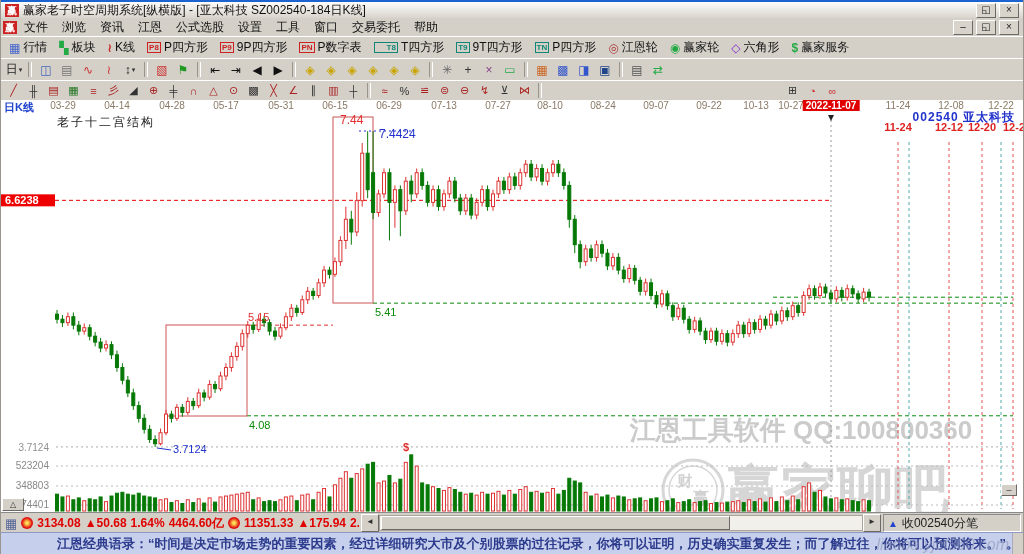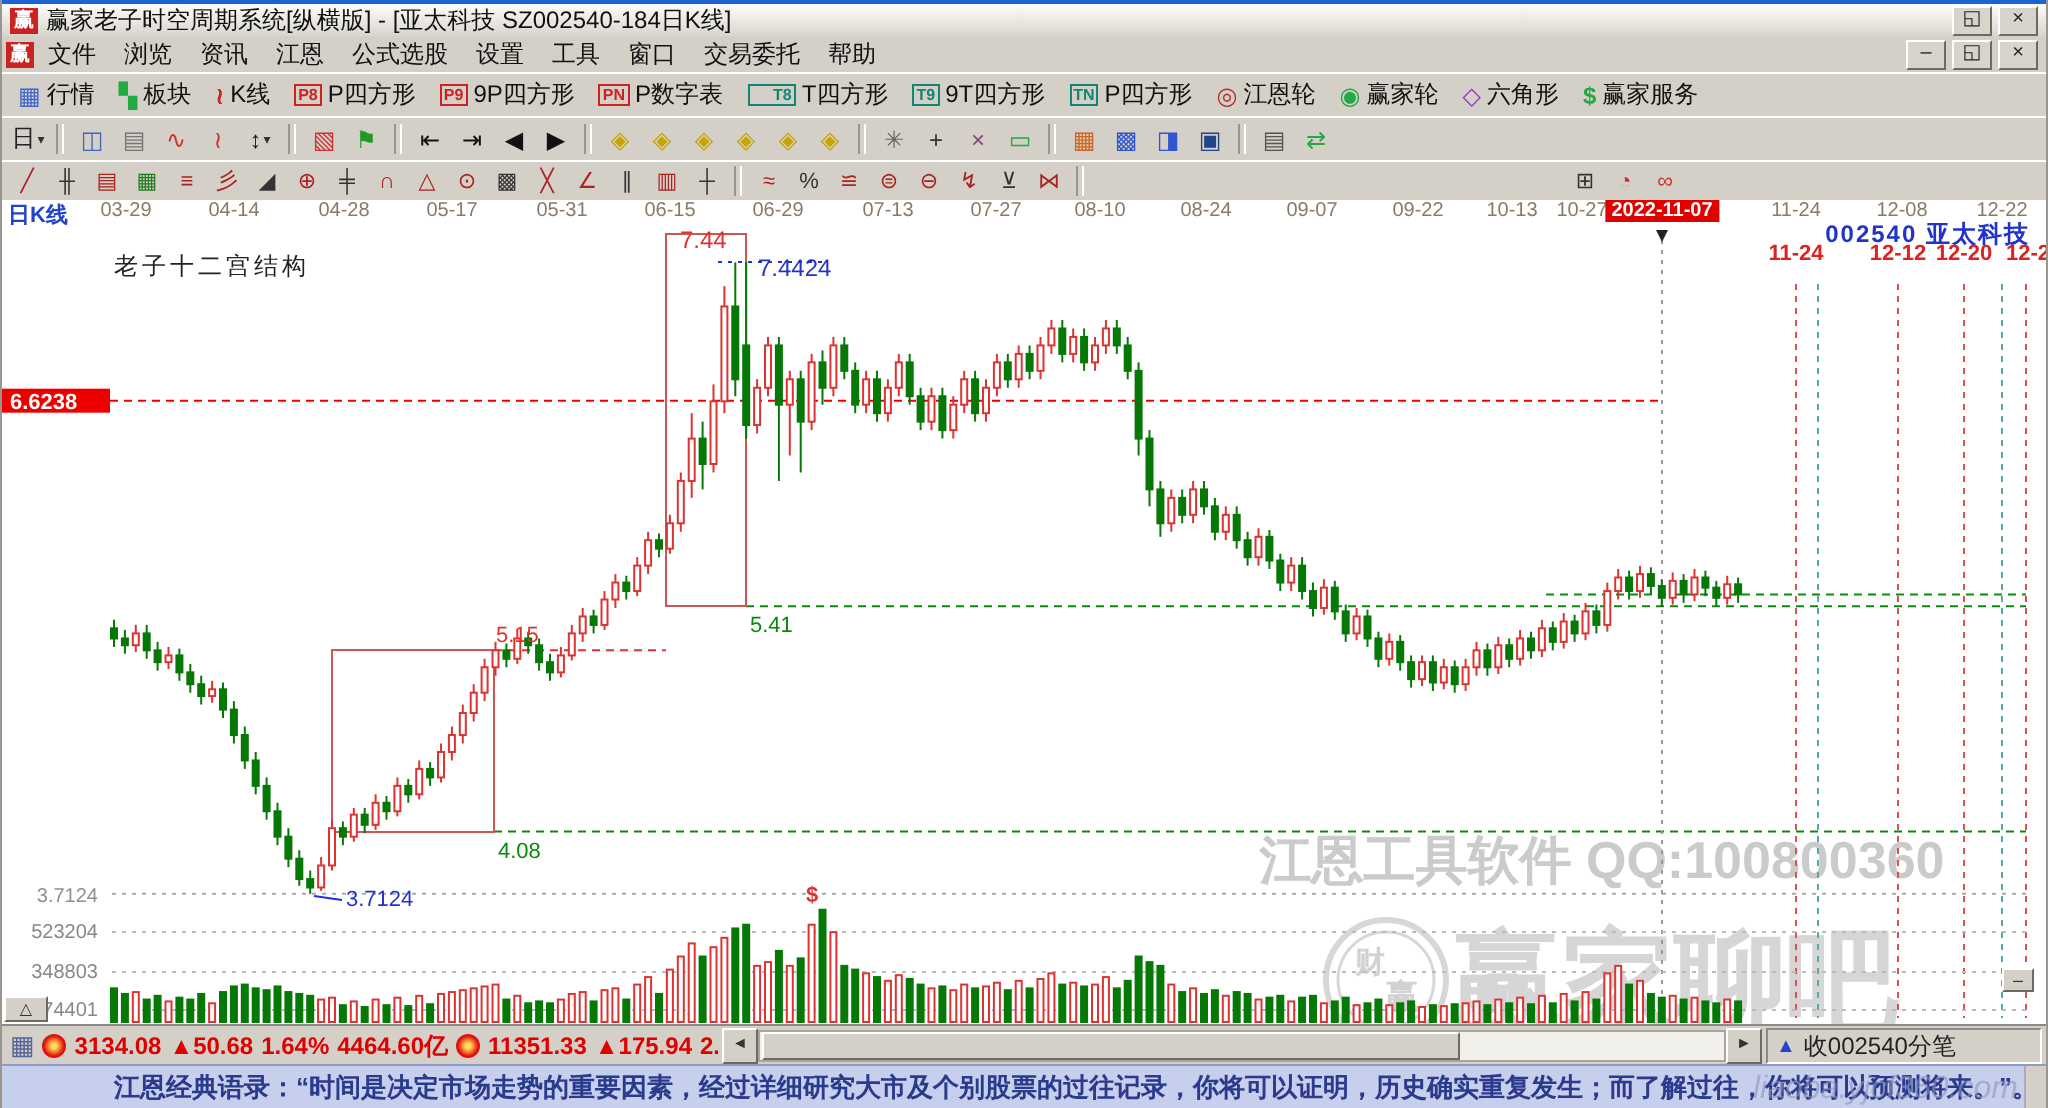--- a/index.html
+++ b/index.html
@@ -25,21 +25,21 @@
   .t3 .ibtn{width:19px;height:15px;font-size:11px;}
   .dd{font-size:7px;color:#333;margin-left:1px;}
   .vsep{width:2px;height:15px;border-left:1px solid #99958d;border-right:1px solid #fff;margin:0 3px;flex:none;}
   .spacer{flex:none;height:1px;}
   .chartarea{position:absolute;top:100px;left:0;right:0;height:412px;background:#fff;}
   .daterow{position:absolute;top:0;left:0;right:0;height:12px;font-size:10px;color:#8a7a66;}
   .period{position:absolute;left:3px;top:0;color:#2244cc;font-weight:bold;font-size:11px;}
   .tick{position:absolute;top:0;transform:translateX(-50%);white-space:nowrap;}
   .tick.hl{background:#e00000;color:#fff;padding:0 3px;font-weight:bold;z-index:2;}
   #chartSvg{position:absolute;top:12px;left:0;}
-  .structure{position:absolute;left:56px;top:25px;font-size:12px;color:#222;letter-spacing:2px;}
+  .structure{position:absolute;left:56px;top:14px;font-size:12px;color:#222;letter-spacing:2px;}
   .stock{position:absolute;right:8px;top:9px;font-size:12px;color:#2233cc;font-weight:bold;letter-spacing:1px;}
   .fdate{position:absolute;top:21px;transform:translateX(-50%);font-size:11px;color:#dd2222;font-weight:bold;white-space:nowrap;}
   .volbtn{position:absolute;left:1px;bottom:1px;width:22px;height:13px;font-size:8px;line-height:10px;text-align:center;background:#d4d0c8;border:1px solid;border-color:#fff #6d6a65 #6d6a65 #fff;padding:0;color:#333;}
   .minusbtn{position:absolute;right:6px;bottom:16px;width:16px;height:12px;font-size:9px;line-height:9px;text-align:center;background:#d4d0c8;border:1px solid;border-color:#fff #6d6a65 #6d6a65 #fff;padding:0;color:#333;}
   .scrollrow{position:absolute;top:512px;left:0;right:0;height:20px;display:flex;align-items:center;background:#d4d0c8;border-top:1px solid #8a8a8a;font-size:12px;}
   .indices{display:flex;align-items:center;gap:4px;padding:0 4px;width:350px;flex:none;color:#e00000;font-weight:bold;white-space:nowrap;overflow:hidden;}
   .gridico{color:#556699;font-size:13px;font-weight:normal;}
   .xlogo{width:12px;height:12px;border-radius:50%;background:radial-gradient(#ffdd55 15%,#e01010 60%);flex:none;}
   .hscroll{flex:1;display:flex;align-items:center;height:16px;margin:0 2px;}
   .sbtn{width:16px;height:16px;flex:none;border:1px solid;border-color:#fff #6d6a65 #6d6a65 #fff;background:#d4d0c8;font-size:8px;line-height:14px;text-align:center;color:#333;}

